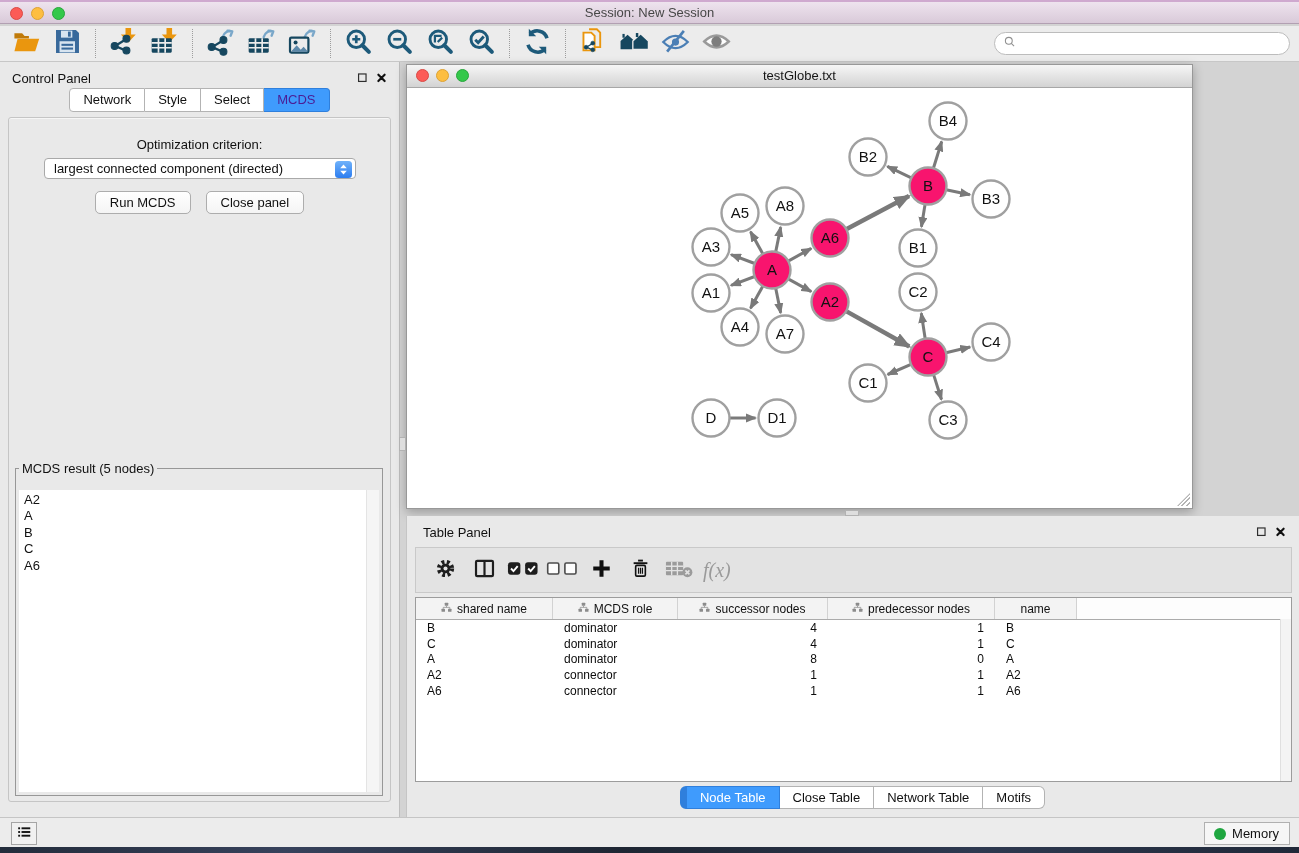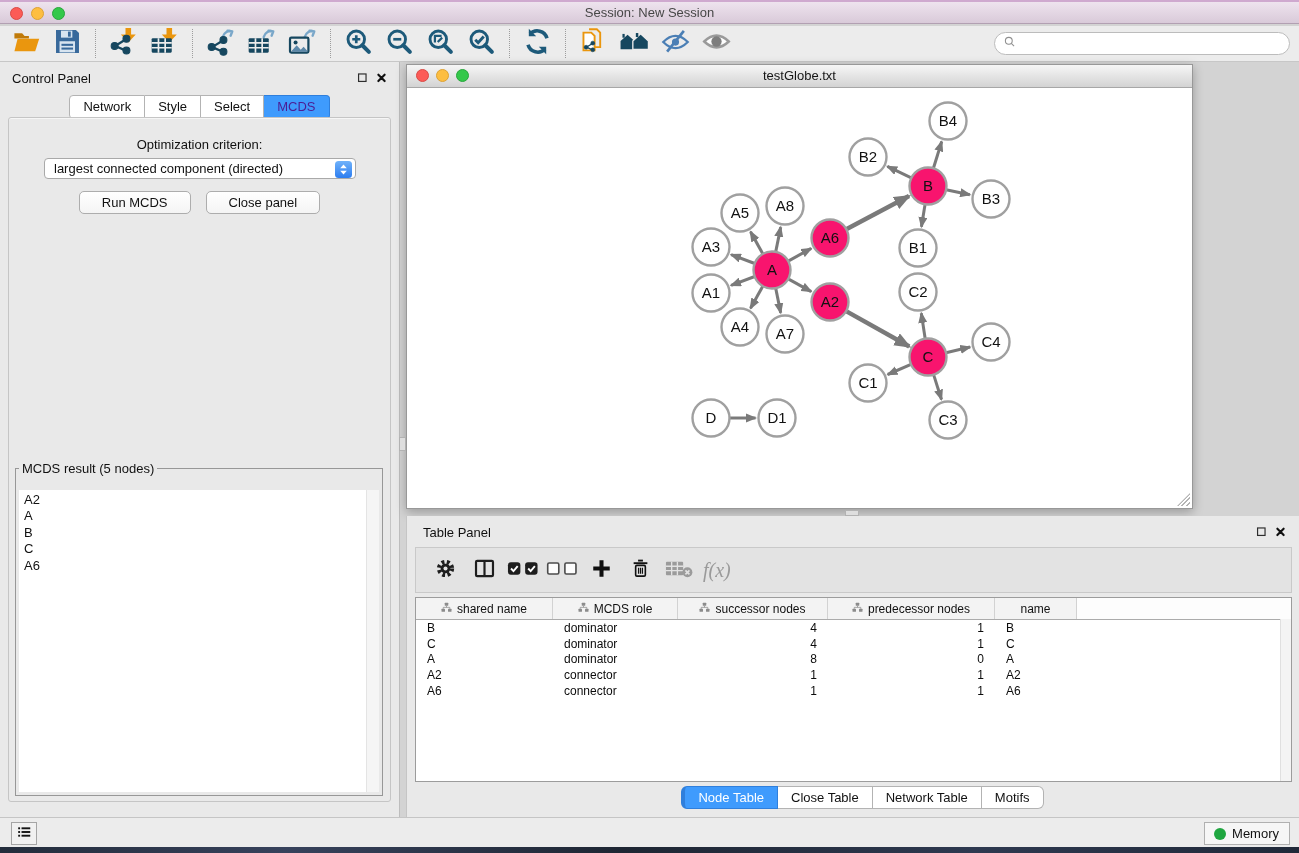--- a/index.html
+++ b/index.html
@@ -19,32 +19,32 @@
   .tb-sep{width:0;height:29px;border-left:1px dotted #9d9d9d;margin:0 7px;}
   .tb-spacer{flex:1;}
   .searchbox{width:296px;height:23px;margin-right:3px;border:1px solid #bcbcbc;border-radius:12px;background:#fff;display:flex;align-items:center;padding:0 8px;box-sizing:border-box;}
   .searchbox svg{width:14px;height:14px;flex:0 0 auto;}
   .searchbox input{border:none;outline:none;flex:1;font-size:12px;background:transparent;font-family:"Liberation Sans",sans-serif;}
   
   .control-panel{position:absolute;left:0;top:62px;width:400px;height:755px;background:#e9e9e9;border-right:1px solid #bdbdbd;box-sizing:border-box;}
   .cp-header{position:absolute;top:8px;left:12px;right:12px;height:16px;font-size:13px;color:#101010;display:flex;justify-content:space-between;align-items:center;}
   .win-ctrl{display:flex;gap:8px;align-items:center;}
   .win-ctrl svg{width:11px;height:11px;}
-  .cp-tabs{position:absolute;top:33px;left:0;right:0;display:flex;justify-content:center;}
+  .cp-tabs{position:absolute;top:26px;left:0;right:0;display:flex;justify-content:center;}
   .cp-tab{font-size:13px;padding:3px 13px 4px;background:#fff;border:1px solid #b3b3b3;border-left:none;color:#111;cursor:default;}
   .cp-tab:first-child{border-left:1px solid #b3b3b3;border-radius:4px 0 0 4px;}
   .cp-tab:last-child{border-radius:0 4px 4px 0;}
   .cp-tab.selected{background:#3f9bfd;border-color:#2f7fdc;color:#4c1d95;}
   .cp-body{position:absolute;left:8px;right:8px;top:55px;bottom:15px;border:1px solid #c5c5c5;border-radius:3px;background:#e9e9e9;box-shadow:inset 0 1px 0 #f6f6f6;}
   .cp-opt-label{position:absolute;top:19px;left:0;right:0;text-align:center;font-size:13px;color:#111;}
   .cp-select{position:absolute;top:40px;left:35px;width:312px;height:21px;background:#fff;border:1px solid #a9a9a9;border-radius:4px;font-size:13px;color:#111;display:flex;align-items:center;padding-left:9px;box-sizing:border-box;cursor:default;}
   .cp-spinner{position:absolute;right:3px;top:2px;width:17px;height:17px;border-radius:3.5px;background:linear-gradient(#70b2fa,#2c7df0);display:flex;align-items:center;justify-content:center;}
   .cp-spinner svg{width:9px;height:13px;}
   .cp-buttons{position:absolute;top:73px;left:0;right:0;display:flex;justify-content:center;gap:15px;}
-  .mac-btn{height:23px;padding:0 22px;font-size:13px;color:#111;background:linear-gradient(#ffffff,#f4f4f4);border:1px solid #adadad;border-radius:5px;font-family:"Liberation Sans",sans-serif;cursor:default;}
+  .mac-btn{height:23px;padding:0 14px;font-size:13px;color:#111;background:linear-gradient(#ffffff,#f4f4f4);border:1px solid #adadad;border-radius:5px;font-family:"Liberation Sans",sans-serif;cursor:default;}
   .result-box{position:absolute;left:6px;right:7px;top:343px;bottom:5px;border:1px solid #979797;margin:0;padding:0;}
   .result-box legend{font-size:13px;color:#111;padding:0 3px;margin-left:3px;}
   .result-inner{position:absolute;left:3px;right:3px;top:14px;bottom:3px;background:#fff;}
   .result-list{position:absolute;left:0;top:0;right:12px;bottom:0;font-size:13px;line-height:16.4px;padding:2px 0 0 5px;color:#111;}
   .result-scroll{position:absolute;top:0;bottom:0;right:0;width:12px;background:#f5f5f5;border-left:1px solid #e4e4e4;}
   
   .net-window{position:absolute;left:406px;top:64px;width:787px;height:445px;background:#fff;border:1px solid #989898;box-sizing:border-box;box-shadow:0 3px 10px rgba(0,0,0,.28);}
   .nw-titlebar{position:absolute;top:0;left:0;right:0;height:22px;background:linear-gradient(#f6f6f6,#d3d3d3);border-bottom:1px solid #a7a7a7;text-align:center;font-size:13px;line-height:22px;color:#151515;}
   .nw-traffic{position:absolute;left:9px;top:4px;display:flex;gap:7px;}
   .nw-canvas{position:absolute;left:0;right:0;top:23px;bottom:0;background:#fff;overflow:hidden;}
@@ -61,21 +61,21 @@
   .tp-thead{display:flex;height:21px;background:#f3f3f3;border-bottom:1px solid #ababab;font-size:12px;color:#111;}
   .th{display:flex;align-items:center;justify-content:center;gap:5px;border-right:1px solid #d2d2d2;box-sizing:border-box;}
   .th svg{width:11px;height:11px;}
   .th-filler{flex:1;background:#fdfdfd;}
   .tp-row{display:flex;height:15.8px;font-size:12px;color:#0c0c0c;align-items:center;}
   .td{box-sizing:border-box;padding:0 11px;white-space:nowrap;overflow:hidden;}
   .ar{text-align:right;}
   .tp-scroll{position:absolute;right:0;top:21px;bottom:0;width:10px;background:#f4f4f4;border-left:1px solid #e0e0e0;}
   .tp-tabs{position:absolute;bottom:8px;left:0;right:0;display:flex;justify-content:center;}
   .tp-tab{font-size:13px;height:21px;line-height:21px;padding:0 13px;background:#fff;border:1px solid #b3b3b3;border-left:none;color:#111;cursor:default;}
-  .tp-tab:first-child{border-left:4px solid #404040;border-radius:6px 0 0 6px;margin-left:19px;}
+  .tp-tab:first-child{border-left:7px solid #404040;border-radius:6px 0 0 6px;margin-left:19px;}
   .tp-tab:last-child{border-radius:0 6px 6px 0;}
   .tp-tab.selected{background:#3f9bfd;border-color:#2f7fdc;color:#fff;}
   
   .handle-v{position:absolute;left:399px;top:437px;width:7px;height:14px;background:#dedede;border:1px solid #b2b2b2;box-sizing:border-box;}
   .handle-h{position:absolute;left:845px;top:510px;width:14px;height:6px;background:#dedede;border:1px solid #b2b2b2;box-sizing:border-box;}
   
   .statusbar{position:absolute;left:0;top:817px;right:0;height:30px;background:#ececec;border-top:1px solid #c5c5c5;box-sizing:border-box;}
   .sb-left-btn{position:absolute;left:11px;top:4px;width:26px;height:23px;background:#f1f1f1;border:1px solid #a5a5a5;display:flex;align-items:center;justify-content:center;box-sizing:border-box;}
   .sb-left-btn svg{width:16px;height:16px;}
   .memory-btn{position:absolute;right:9px;top:4px;height:23px;padding:0 10px 0 9px;background:#f6f6f6;border:1px solid #b0b0b0;display:flex;align-items:center;gap:6px;font-size:13px;color:#111;box-sizing:border-box;}

